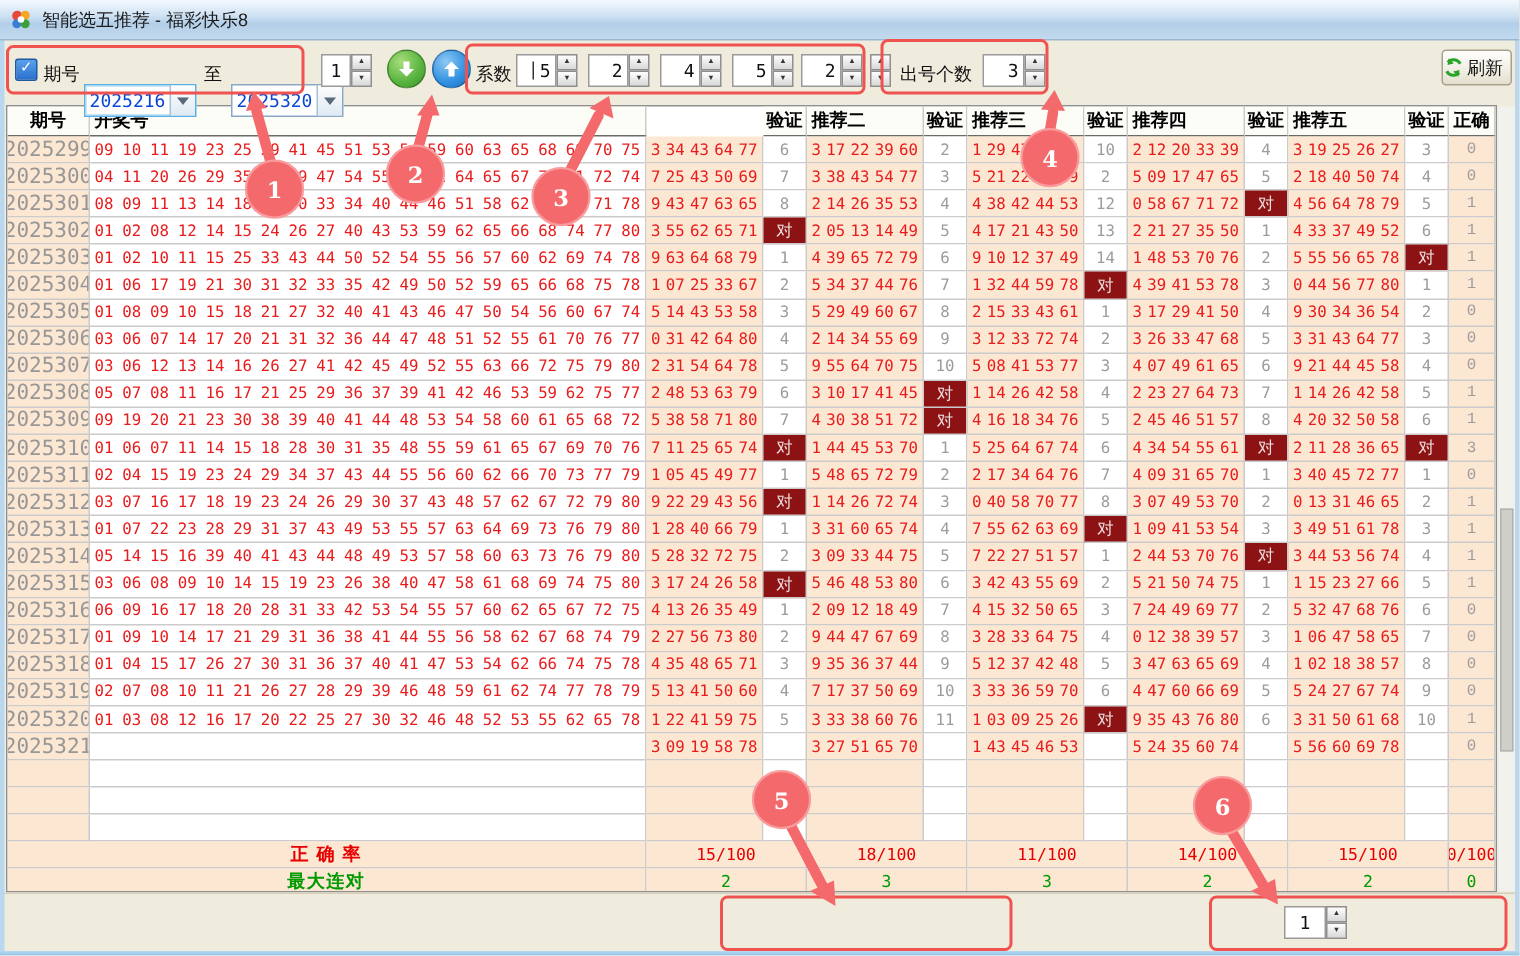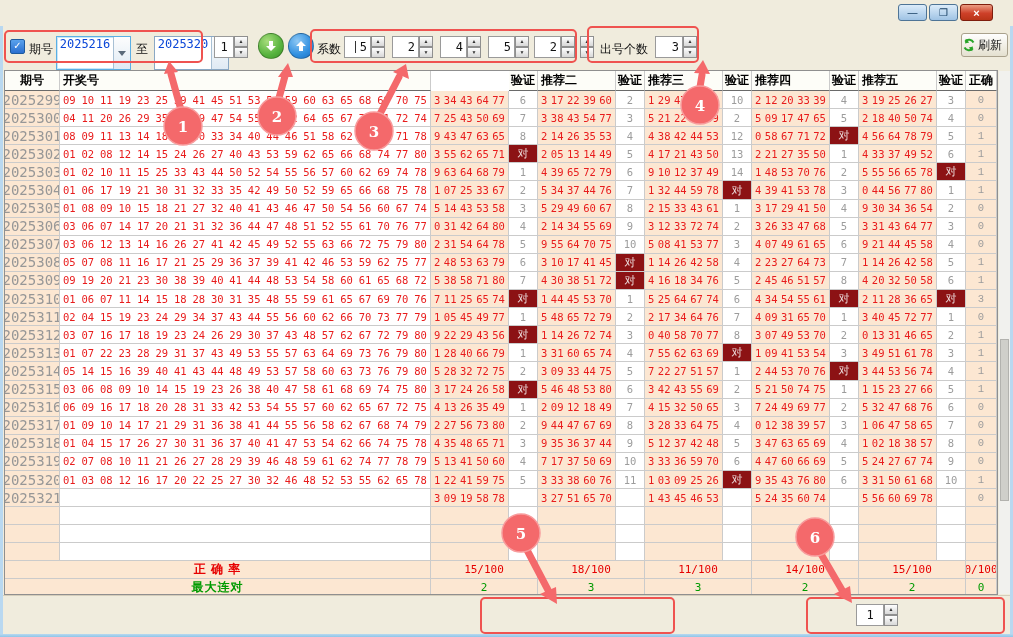--- a/index.html
+++ b/index.html
@@ -12,21 +12,21 @@
   .titlebar{position:absolute;left:0;top:0;width:100%;height:26px;background:linear-gradient(#f3f9fe,#cfe2f3 40%,#b3cfe9 60%,#c2d9ee);border-bottom:1px solid #9ab7d2;display:flex;align-items:center;z-index:6;}
   .tb-title{font-size:12px;color:#1c1c1c;margin-left:6px;}
   .winbtns{position:absolute;right:20px;top:4px;display:flex;gap:2px;}
   .wb{width:29px;height:17px;border:1px solid #4e7496;border-radius:3px;background:linear-gradient(#dcecfa,#9fc3e4);display:flex;align-items:center;justify-content:center;font-size:10px;color:#123a5e;box-sizing:border-box;}
   .wb.close{width:33px;background:linear-gradient(#eb9c83,#ce4029 55%,#b93418);color:#fff;border-color:#7e1d0d;font-weight:bold;font-size:11px;}
   .ticon{margin-left:6px;flex:0 0 auto;}
   
   .ctl{position:absolute;z-index:4;}
   .lbl{font-size:12px;color:#111;}
   .chk{width:13px;height:13px;border:1px solid #1d5a9e;border-radius:2px;background:linear-gradient(#5aa2ec,#2a6fd0);color:#fff;font-size:10px;line-height:12px;text-align:center;}
-  .combo{height:34px;background:#fff;border:1px solid #8aa8c4;display:flex;align-items:flex-start;box-sizing:border-box;}
+  .combo{height:22px;background:#fff;border:1px solid #8aa8c4;display:flex;align-items:center;box-sizing:border-box;margin-top:20px;}
   .combo.focus{border:1px solid #5aafe4;box-shadow:inset 0 0 0 1px #c8e6f8;}
   .combo .cv{flex:1;text-align:center;font-size:12px;color:#0a46d8;font-family:"DejaVu Sans Mono",monospace;}
   .combo .ca{width:16px;height:100%;border-left:1px solid #a8c0d4;background:linear-gradient(#fdfdfd,#dfeaf4);display:flex;align-items:center;justify-content:center;}
   .combo .ca i{width:0;height:0;border-left:4px solid transparent;border-right:4px solid transparent;border-top:5px solid #5a6a7a;}
   .spinbox{height:22px;background:#fff;border:1px solid #9a9a9a;box-sizing:border-box;display:flex;align-items:center;justify-content:flex-end;padding-right:3px;font-size:12px;font-family:"DejaVu Sans Mono",monospace;color:#111;}
   .caret{display:inline-block;width:1px;height:12px;background:#333;margin-right:4px;}
   .ud{width:14px;height:22px;display:flex;flex-direction:column;box-sizing:border-box;}
   .ud div{flex:1;border:1px solid #8f8f8f;background:linear-gradient(#fefefe,#d8d8d8);font-size:5px;line-height:9px;text-align:center;color:#333;box-sizing:border-box;}
   .rbtn{width:26px;height:26px;border-radius:50%;display:flex;align-items:center;justify-content:center;border:1px solid rgba(0,0,0,.25);box-sizing:border-box;}
   .rbtn.g{background:radial-gradient(circle at 35% 30%,#a8dd7c,#57b33e 60%,#3f9428);}
@@ -61,20 +61,30 @@
   .footer{position:absolute;left:0;bottom:3px;width:100%;height:38px;background:#f0ecdd;border-top:1px solid #d5cebb;z-index:4;}
   .ic{width:14px;height:14px;flex:0 0 auto;}
   .annot{position:absolute;left:0;top:0;width:1013px;height:637px;z-index:10;pointer-events:none;}
   .annot text{font-family:"DejaVu Serif",serif;font-weight:bold;font-size:15px;fill:#fff;}
 </style>
 </head>
 <body>
 
 <div class="frame">
 
+  <div class="titlebar">
+    <svg class="ticon" width="16" height="16" viewBox="0 0 16 16">
+      <circle cx="5.5" cy="5.5" r="3.4" fill="#e8483a"></circle>
+      <circle cx="10.8" cy="5.2" r="3" fill="#f5a623"></circle>
+      <circle cx="5.2" cy="10.8" r="3" fill="#3b7fd4"></circle>
+      <circle cx="10.8" cy="10.8" r="3" fill="#3aa13a"></circle>
+      <circle cx="8" cy="8" r="2.2" fill="#fff"></circle>
+    </svg>
+    <span class="tb-title">智能选五推荐 - 福彩快乐8</span>
+  </div>
   <div class="winbtns">
     <div class="wb">
         <span>—</span>
       </div>
     <div class="wb">
         <span>❐</span>
       </div>
     <div class="wb close">
         <span>×</span>
       </div>

